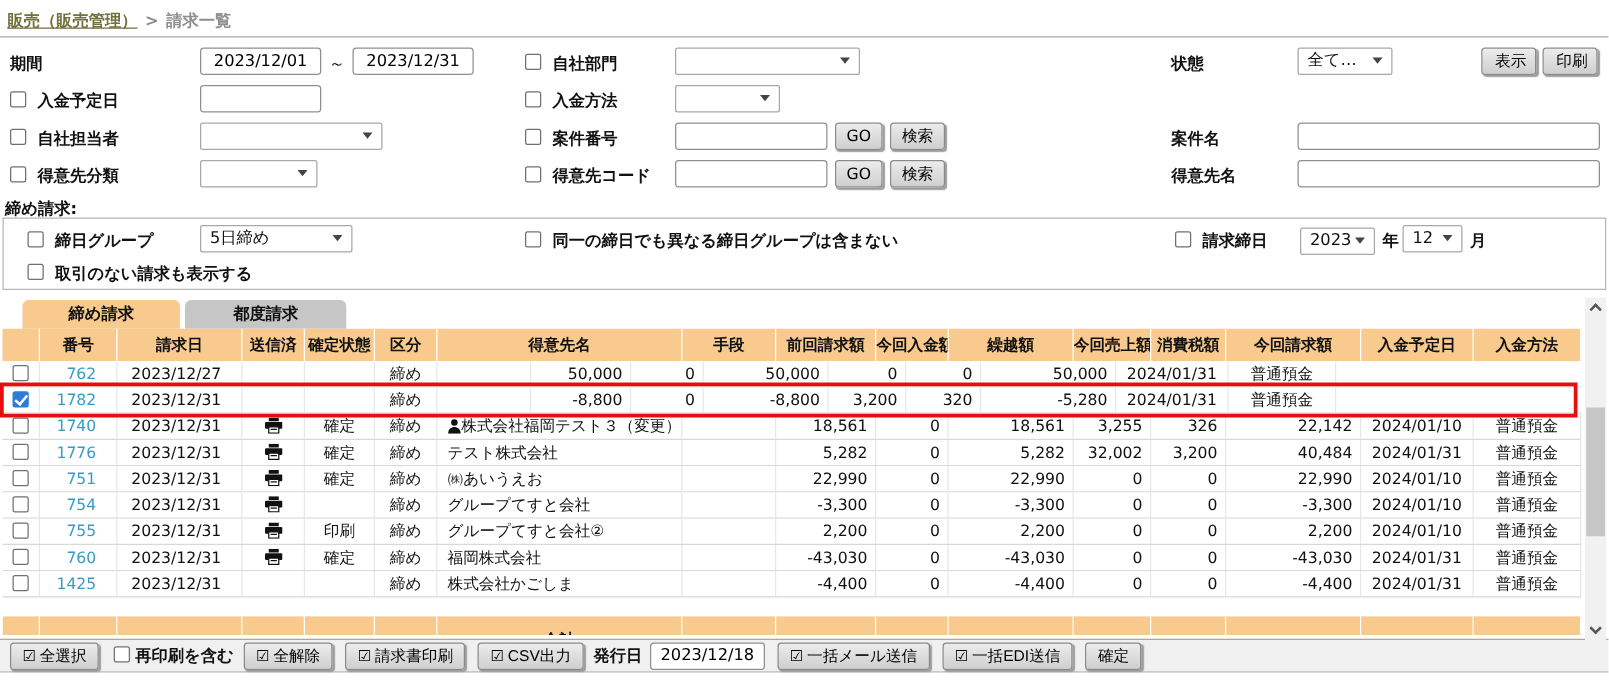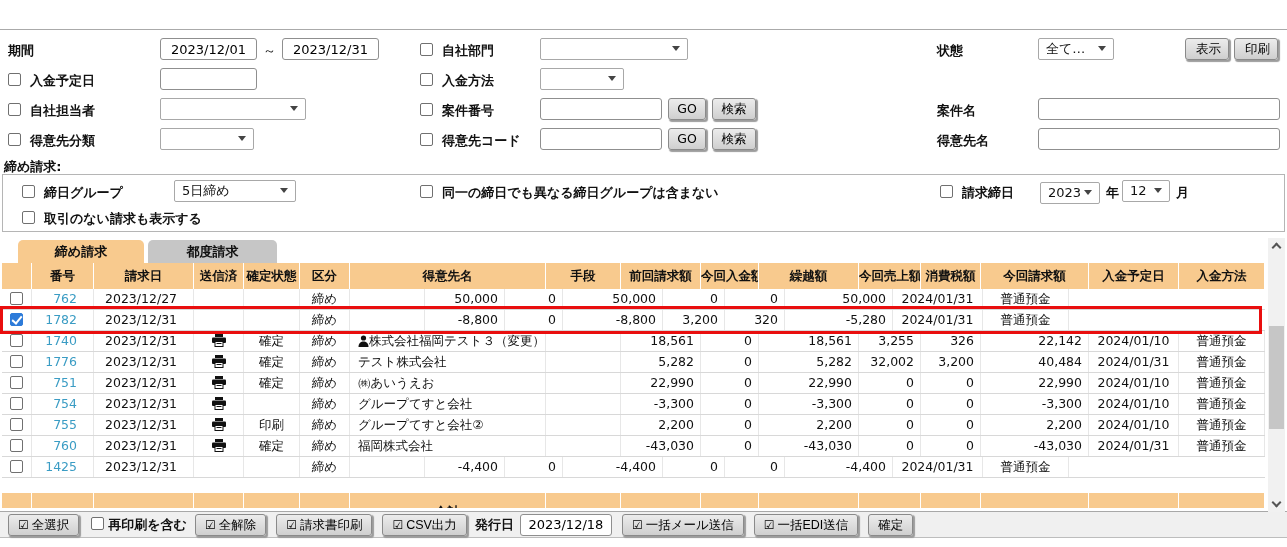--- a/index.html
+++ b/index.html
@@ -66,20 +66,23 @@
   .chev { position:absolute; left:5px; width:7px; height:7px; border-left:2px solid #555; border-top:2px solid #555; }
   .chev.up { top:6px; transform:rotate(45deg); }
   .chev.dn { top:3px; transform:rotate(225deg); }
   .sthumb { position:absolute; left:1px; top:88px; width:15px; height:103px; background:#c6c6c6; }
 </style>
 </head>
 <body>
 
 <div class="page">
 
+  <div class="crumb">
+    <a>販売（販売管理）</a><span class="sep">&gt;</span><span class="cur">請求一覧</span>
+  </div>
   <div class="topline"></div>
 
   <div class="flabel" style="left:8px;top:42px;">期間</div>
   <input class="tinput center" style="left: 160px; top: 38px; width: 97px;" value="2023/12/01">
   <span class="tilde" style="left:263px;top:42px;">～</span>
   <input class="tinput center" style="left: 282px; top: 38px; width: 97px;" value="2023/12/31">
 
   <span class="cb" style="left:420px;top:43px;"></span>
   <div class="flabel" style="left:442px;top:42px;">自社部門</div>
   <div class="sel" style="left:540px;top:38px;width:148px;">
@@ -129,21 +132,21 @@
   <button class="btn3d" style="left:712px;top:128px;width:44px;padding:0 6px;">検索</button>
 
   <div class="flabel" style="left:937px;top:132px;">得意先名</div>
   <input class="tinput" style="left: 1038px; top: 128px; width: 242px;">
 
   <div class="flabel" style="left:4px;top:158px;">締め請求:</div>
   <div class="shimebox"></div>
 
   <span class="cb" style="left:22px;top:185px;"></span>
   <div class="flabel" style="left:44px;top:184px;">締日グループ</div>
-  <div class="sel" style="left:174px;top:180px;width:122px;"><span>5日締め</span><span class="arr"></span></div>
+  <div class="sel" style="left:160px;top:180px;width:122px;"><span>5日締め</span><span class="arr"></span></div>
 
   <span class="cb" style="left:420px;top:185px;"></span>
   <div class="flabel" style="left:442px;top:184px;">同一の締日でも異なる締日グループは含まない</div>
 
   <span class="cb" style="left:940px;top:185px;"></span>
   <div class="flabel" style="left:962px;top:184px;">請求締日</div>
   <div class="sel" style="left:1040px;top:182px;width:60px;"><span>2023</span><span class="arr"></span></div>
   <div class="flabel" style="left:1106px;top:184px;">年</div>
   <div class="sel" style="left:1122px;top:180px;width:48px;"><span>12</span><span class="arr"></span></div>
   <div class="flabel" style="left:1176px;top:184px;">月</div>
@@ -348,20 +351,21 @@
         <div class="c ctr" style="width:90px;">2024/01/31</div>
         <div class="c ctr" style="width:86px;">普通預金</div>
       </div>
       <div class="trow">
         <div class="c ctr" style="width:30px;"><span class="rcb"></span></div>
         <div class="c r" style="width:62px;padding-right:16px;"><span class="numlink">1425</span></div>
         <div class="c l" style="width:100px;padding-left:11px;">2023/12/31</div>
         <div class="c ctr" style="width:50px;"></div>
         <div class="c ctr" style="width:56px;"></div>
         <div class="c ctr" style="width:50px;">締め</div>
+        <div class="c l" style="width:196px;">株式会社かごしま</div>
         <div class="c" style="width:75px;"></div>
         <div class="c r" style="width:80px;">-4,400</div>
         <div class="c r" style="width:58px;">0</div>
         <div class="c r" style="width:100px;">-4,400</div>
         <div class="c r" style="width:62px;">0</div>
         <div class="c r" style="width:60px;">0</div>
         <div class="c r" style="width:108px;">-4,400</div>
         <div class="c ctr" style="width:90px;">2024/01/31</div>
         <div class="c ctr" style="width:86px;">普通預金</div>
       </div>

